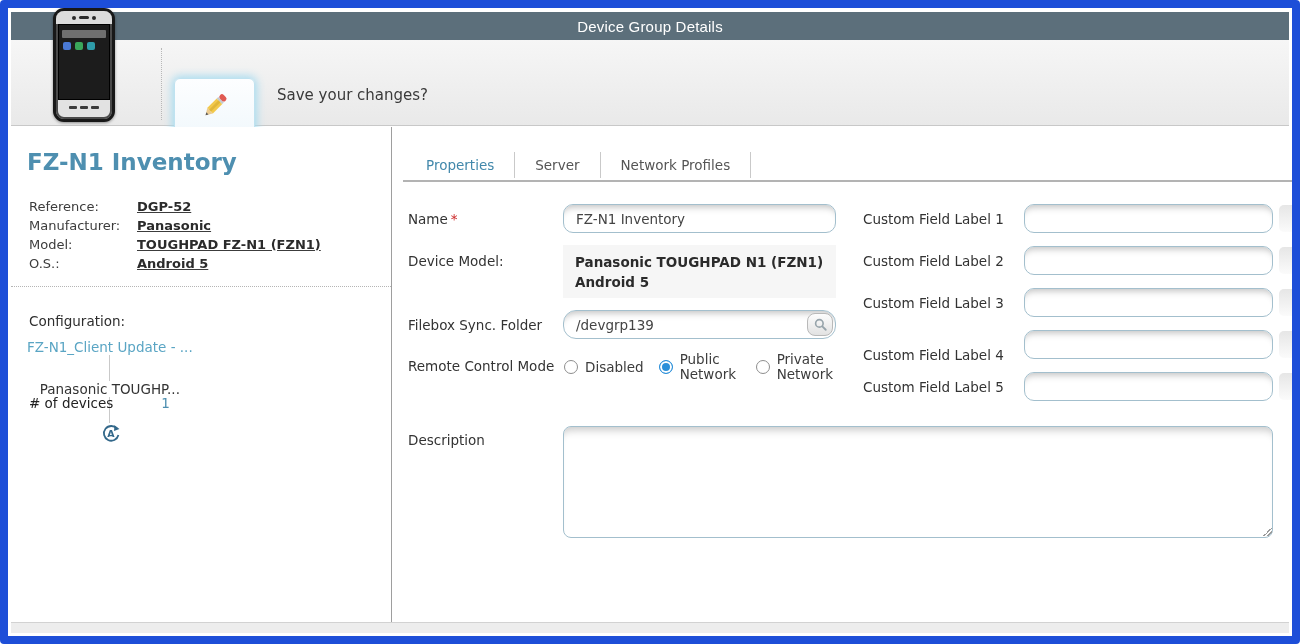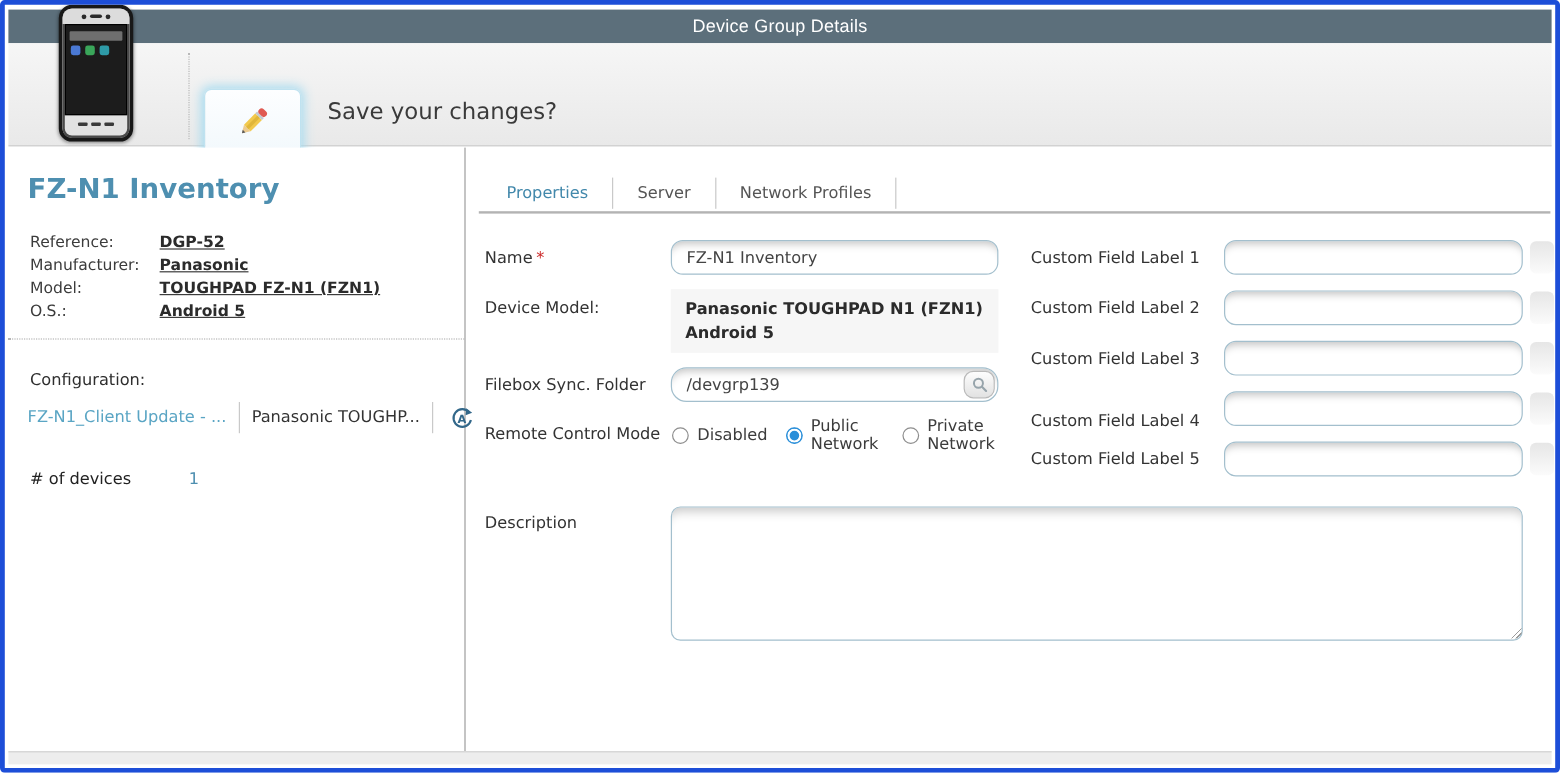--- a/index.html
+++ b/index.html
@@ -1,21 +1,21 @@
 <!DOCTYPE html>
 <html><head>
 <meta charset="utf-8">
 <style>
   * { margin:0; padding:0; box-sizing:border-box; }
   html,body { background:#fff; }
   body { font-family:"DejaVu Sans", sans-serif; color:#333; }
 
   .window {
     position:relative; width:1300px; height:644px;
-    border:4px solid #1d4ed8; border-radius:4px;
+    border:8px solid #1d4ed8; border-radius:4px;
     background:#fff; overflow:hidden;
   }
 
   
   .titlebar {
     position:absolute; left:3px; right:3px; top:4px; height:28px;
     background:#5c6f7b; display:flex; align-items:center; justify-content:center;
   }
   .titlebar span {
     color:#fff; font-family:"Liberation Sans", sans-serif; font-size:15px; letter-spacing:.2px;
@@ -53,21 +53,21 @@
   .edit-btn {
     position:absolute; left:163px; top:38px; width:81px; height:79px;
     background:linear-gradient(#fdfeff,#edf6fb);
     border:1px solid #bfe2f0; border-radius:6px;
     box-shadow:0 0 9px 2px #a8dcf0;
     display:flex; flex-direction:column; align-items:center; justify-content:center; gap:6px;
     cursor:pointer;
   }
   .edit-btn .label { color:#7b7b7b; font-size:13px; }
 
-  .save-prompt { position:absolute; left:266px; top:46px; font-size:19px; color:#3a3a3a;text-align:right; }
+  .save-prompt { position:absolute; left:266px; top:46px; font-size:15px; color:#3a3a3a;text-align:right; }
   .btn-row { position:absolute; left:266px; top:89px; display:flex; gap:7px; }
   .pill-btn {
     height:25px; padding:0 13px 0 7px; display:inline-flex; align-items:center; gap:7px;
     background:linear-gradient(#ffffff,#e4e4e4);
     border:1px solid #bdbdbd; border-radius:13px;
     font-family:"DejaVu Sans", sans-serif; font-size:14px; color:#4a4a4a;
     box-shadow:0 1px 2px rgba(0,0,0,.18); cursor:pointer;
   }
   .dot-icon {
     width:16px; height:16px; border-radius:50%; color:#fff; font-size:10px; font-weight:bold;
@@ -81,21 +81,21 @@
   .content { position:absolute; left:3px; right:3px; top:119px; bottom:14px; background:#fff; }
   .vdivider { position:absolute; left:380px; top:0; bottom:0; width:1px; background:#9e9e9e; }
 
   
   .group-title { position:absolute; left:16px; top:22px; font-size:23px; font-weight:bold; color:#4e8fb0; }
   .info-row { position:absolute; left:18px; width:350px; font-size:13px; color:#3c3c3c;text-decoration:underline; }
   .info-row .lbl { display:inline-block; width:108px; }
   .info-row .val { font-weight:bold; color:#2b2b2b; }
   .dotted-sep { position:absolute; left:0px; width:380px; top:159px; border-top:1px dotted #b5b5b5; }
   .config-label { position:absolute; left:18px; top:186px; font-size:13.5px; color:#2e2e2e; }
-  .config-row { position:absolute; left:16px; top:212px; display:flex; align-items:center; }
+  .config-row { position:absolute; left:16px; top:212px; display:flex; align-items:center;flex-direction:column; }
   .config-link { color:#5aa5c4; font-size:13.5px; text-decoration:none; cursor:pointer; }
   .config-vsep { width:1px; height:26px; background:#c9c9c9; margin:0 10px; }
   .config-model { color:#333; font-size:13.5px; }
   .auto-icon { margin-left:4px; cursor:pointer; display:inline-flex; }
   .devices-row { position:absolute; left:18px; top:268px; font-size:13.5px; color:#222; }
   .devices-count { color:#4e8fb0; margin-left:48px; cursor:pointer; text-decoration:none; }
 
   
   .tabs { position:absolute; left:395px; top:23px; height:30px; display:flex; align-items:center; }
   .tab { padding:0 20px; font-size:13.5px; color:#555; cursor:pointer; white-space:nowrap; }

